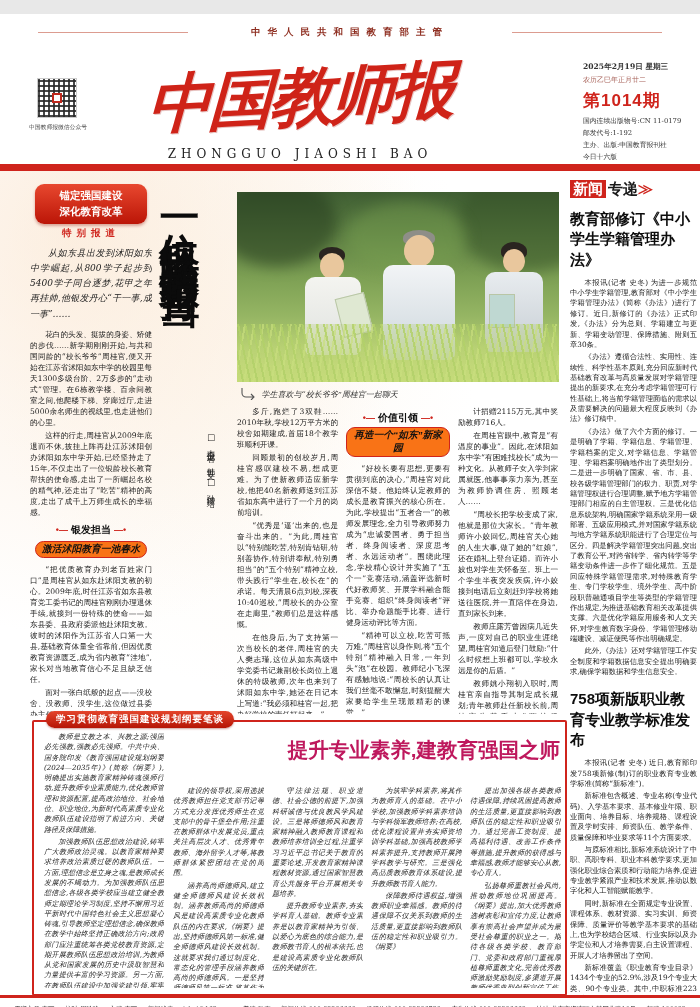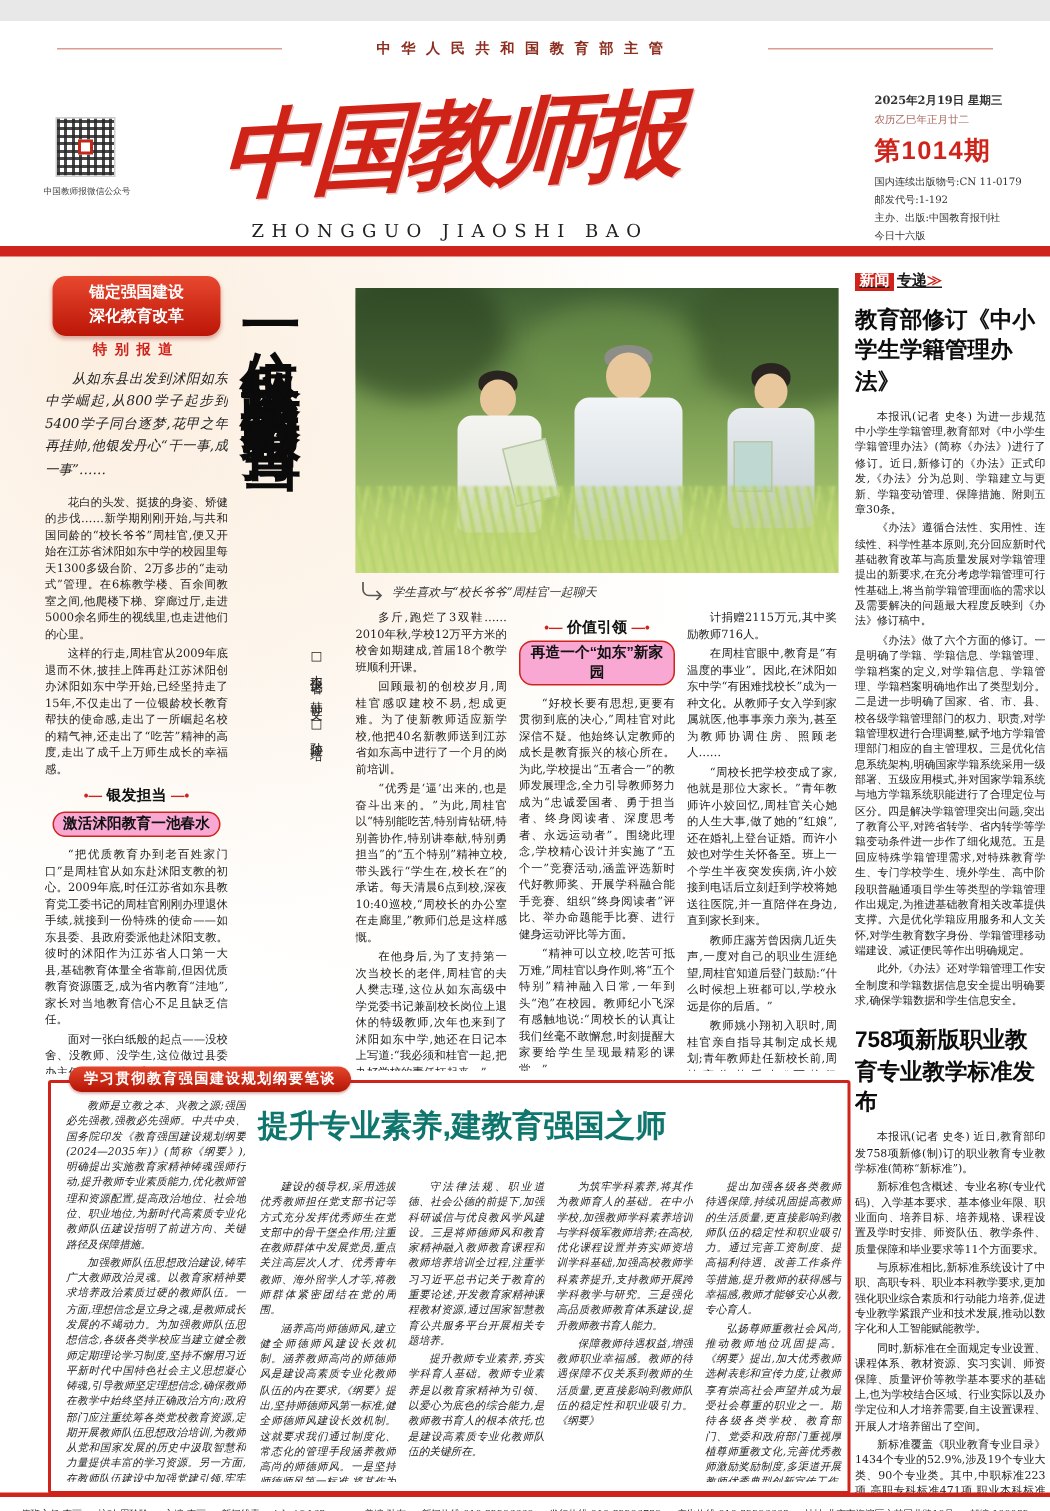--- a/index.html
+++ b/index.html
@@ -51,21 +51,21 @@
     font-size:9.5px; letter-spacing:5px; font-family:"Liberation Sans",sans-serif; }
   .intro { font-size:9px; line-height:1.7; font-style:italic; color:#222;
     text-indent:2em; margin-bottom:7px; text-align:justify; }
   .col p { font-size:7.6px; line-height:1.45; text-indent:2em; text-align:justify;
     color:#1c1c1c; margin-bottom:2px; }
   .subhead { text-align:center; margin:5px 0 6px; }
   .subhead .l1 { font-weight:bold; font-size:10px; color:#111; font-family:"Liberation Sans",sans-serif; }
   .subhead .l1 .dot { color:#cf241c; font-size:9px; margin:0 3px; }
   .subhead .l2 { display:inline-block; border:1px solid #cf241c; border-radius:9px;
     padding:1px 6px; font-weight:bold; font-size:9.8px; color:#111; margin-top:2px;
-    font-family:"Liberation Sans",sans-serif; background:#f9a8d4; }
+    font-family:"Liberation Sans",sans-serif; background:#f97316;font-style:italic; }
   
   .headline { position:absolute; left:153px; top:182px; height:520px;
     writing-mode:vertical-rl; text-orientation:upright;
     font-size:40px; font-weight:900; letter-spacing:6px; color:#0b0b0b;
     font-family:"Liberation Sans",sans-serif; }
   .byline-v { position:absolute; left:205px; top:418px; height:235px;
     writing-mode:vertical-rl; text-orientation:upright;
     font-size:8.4px; color:#222; letter-spacing:1.5px; }
   
   .photo { position:absolute; left:237px; top:178px; width:322px; height:190px; overflow:hidden;
@@ -88,37 +88,37 @@
   .caption { position:absolute; left:240px; top:374px; width:318px; font-size:8px;
     font-style:italic; color:#333; }
   .caption svg { vertical-align:-3px; margin-right:3px; }
   
   .col { position:absolute; overflow:hidden; }
   .c2 { left:237px; top:392px; width:101px; height:308px; }
   .c3 { left:346px; top:392px; width:104px; height:308px; }
   .c4 { left:458px; top:392px; width:100px; height:308px; }
   
   .news { position:absolute; left:570px; top:166px; width:127px; height:818px; overflow:hidden; }
-  .news-label { margin-bottom:10px; font-family:"Liberation Sans",sans-serif; font-size:10px; font-weight:bold;text-decoration:underline; }
+  .news-label { margin-bottom:10px; font-family:"Liberation Sans",sans-serif; font-size:15px; font-weight:bold; }
   .nl-red { background:#cf241c; color:#fff; padding:0 3px 1px; }
   .nl-black { color:#1a1a1a; margin-left:2px; }
   .nl-arr { color:#cf241c; }
   .news h2 { font-size:15px; line-height:1.35; color:#0d0d0d; margin:4px 0 8px;
     font-family:"Liberation Sans",sans-serif; font-weight:bold; }
   .news p { font-size:7.3px; line-height:1.42; text-indent:2em; text-align:justify; margin-bottom:2px; }
   .news .h2-2 { margin-top:12px; }
   
   .essay { position:absolute; left:32px; top:706px; width:535px; height:276px;
     border:2px solid #cf241c; border-radius:2px; background:#fff; }
   .essay-ribbon { position:absolute; left:12px; top:-11px;
     background:linear-gradient(180deg,#e4452c,#b51505); border-radius:9px;
     color:#fff; font-weight:bold; font-size:9.5px; padding:2px 10px; letter-spacing:1px;
     font-family:"Liberation Sans",sans-serif; box-shadow:0 1px 2px rgba(140,20,10,.4); }
-  .essay-title { position:absolute; left:138px; top:14px; width:388px; text-align:left;
-    font-size:20.5px; font-weight:900; color:#0f766e; font-family:"Liberation Sans",sans-serif; }
+  .essay-title { position:absolute; left:138px; top:14px; width:388px; text-align:right;
+    font-size:20.5px; font-weight:900; color:#be185d; font-family:"Liberation Sans",sans-serif; }
   .essay-byline { position:absolute; left:138px; top:45px; width:388px; text-align:center;
     font-size:9px; font-weight:bold; color:#222; }
   .ecol { position:absolute; overflow:hidden; top:64px; height:202px; width:91px; }
   .ecol p, .ecol1 p { font-size:7.1px; line-height:1.45; text-indent:2em; text-align:justify;
     font-style:italic; color:#222; margin-bottom:2px; }
   .ecol1 { position:absolute; left:10px; top:10px; width:120px; height:256px; overflow:hidden; }
   .e2 { left:139px; } .e3 { left:238px; } .e4 { left:337px; } .e5 { left:436px; }
   
   .bottom-rule { position:absolute; left:0; top:981px; width:700px; height:3px; background:#cf241c; }
   .footer { position:absolute; left:14px; top:991px; width:672px; display:flex;

